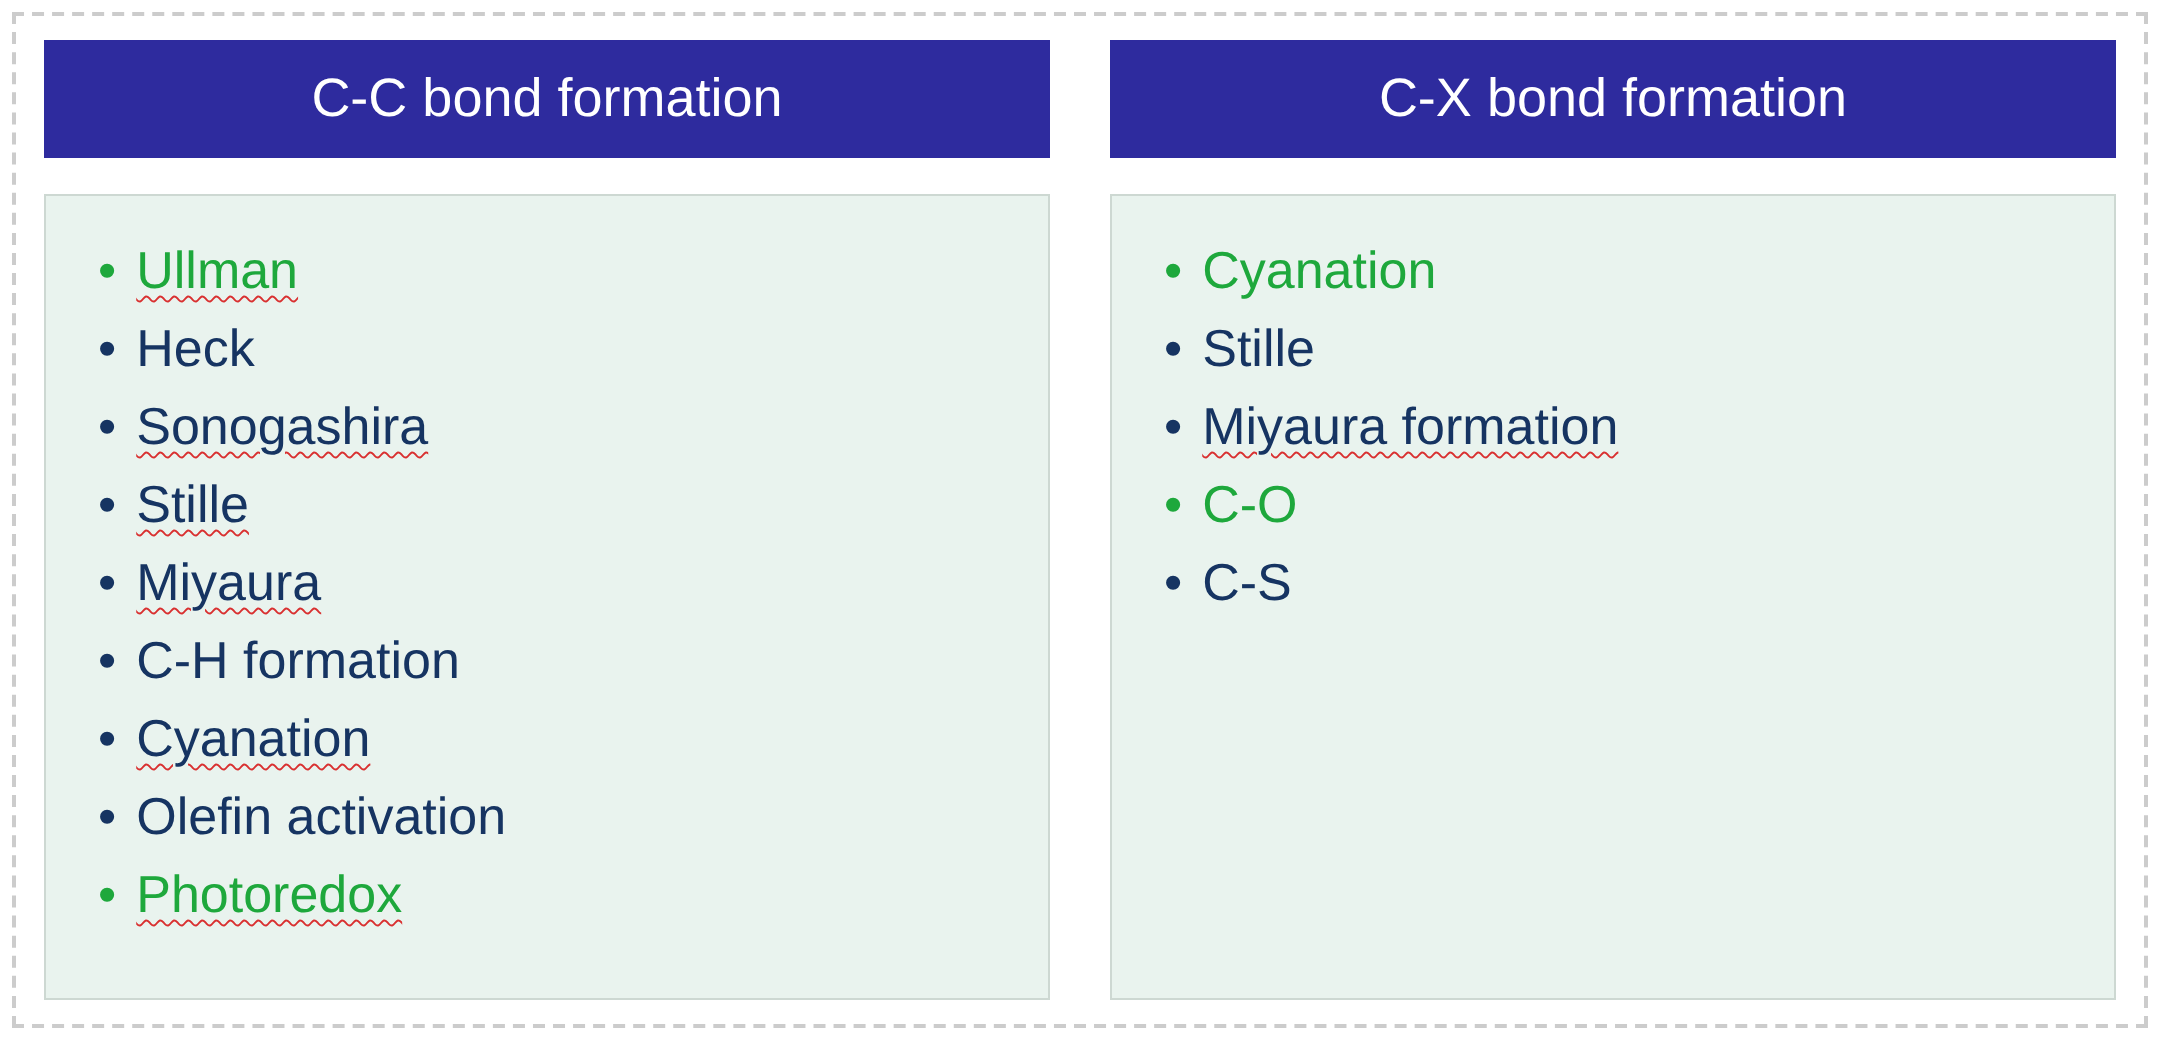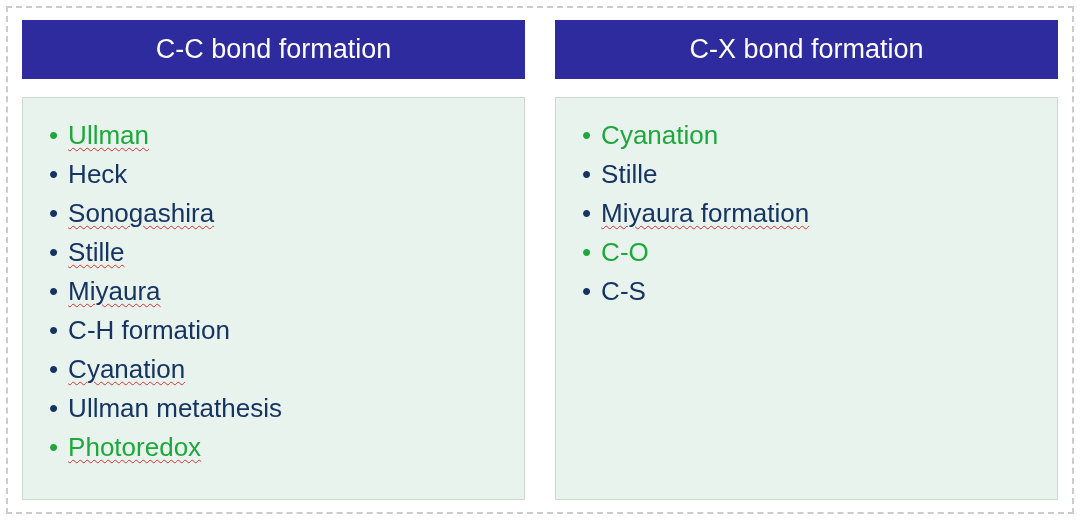--- a/index.html
+++ b/index.html
@@ -113,21 +113,21 @@
       <div class="list-item color-navy">
         <span class="bullet">•</span>
         <span class="item-text no-spell">C-H formation</span>
       </div>
       <div class="list-item color-navy">
         <span class="bullet">•</span>
         <span class="item-text">Cyanation</span>
       </div>
       <div class="list-item color-navy">
         <span class="bullet">•</span>
-        <span class="item-text no-spell">Ullman metathesis</span>
+        <span class="item-text no-spell">Olefin activation</span>
       </div>
       <div class="list-item color-green">
         <span class="bullet">•</span>
         <span class="item-text">Photoredox</span>
       </div>
     </div>
   </div>
 
   <div class="column">
     <div class="header">C-X bond formation</div>

